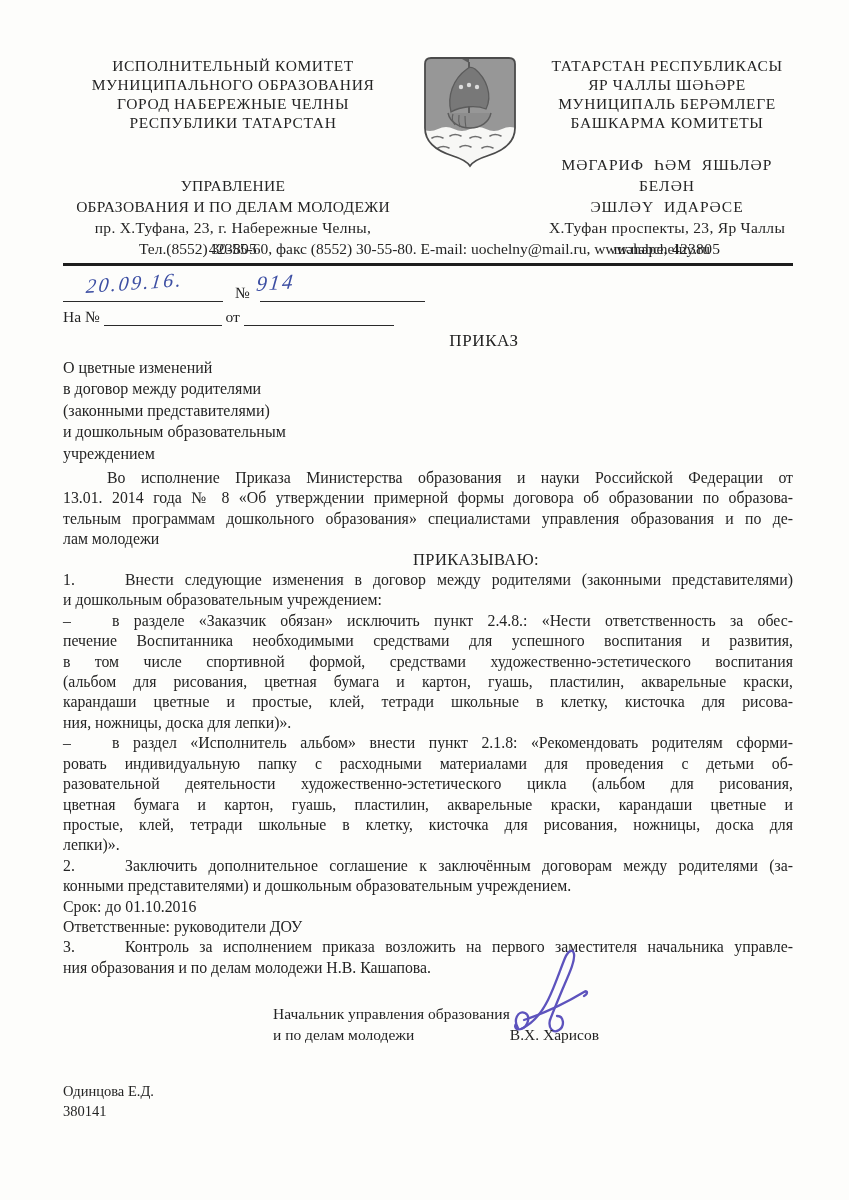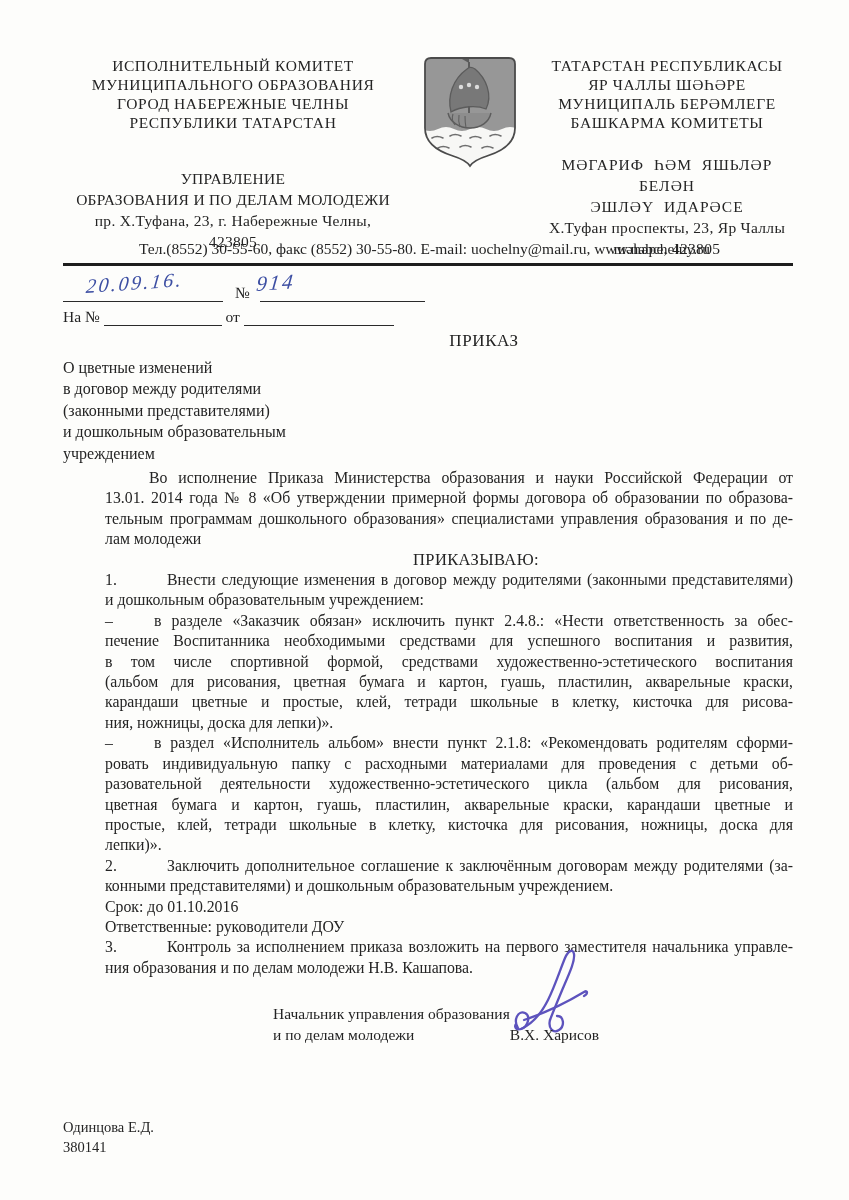--- a/index.html
+++ b/index.html
@@ -5,21 +5,21 @@
   html,body{margin:0;padding:0;background:#e8e8e6;}
   .page{
     position:relative;width:849px;height:1200px;margin:0 auto;
     background:#fdfdfb;overflow:hidden;
     font-family:"Liberation Serif","DejaVu Serif",serif;
     color:var(--ink,#242424);
   }
   
   .letterhead{position:absolute;top:56px;left:63px;right:52px;display:flex;}
   .lh-col{display:flex;flex-direction:column;}
-  .lh-left{width:340px;text-align:center;}
+  .lh-left{width:340px;text-align:center;justify-content:space-between;}
   .lh-mid{width:134px;display:flex;justify-content:center;align-items:flex-start;}
   .lh-right{flex:1;text-align:center;}
   .org-lines .line{font-size:15.5px;line-height:19px;letter-spacing:.6px;}
   .dept-block{margin-top:36px;}
   .lh-right .dept-block{margin-top:22px;}
   .dept-lines .line{font-size:15.5px;line-height:21px;letter-spacing:.3px;}
   .lh-right .dept-lines .line:nth-child(1),
   .lh-right .dept-lines .line:nth-child(2){letter-spacing:1px;word-spacing:5px;}
   
   .contact{position:absolute;top:240px;left:0;width:100%;text-align:center;font-size:15.5px;}
@@ -34,33 +34,33 @@
     transform:rotate(-4deg) skewX(-10deg);transform-origin:left bottom;
   }
   .hand-date{left:22px;top:-6px;}
   .hand-num{left:192px;top:-9px;font-size:21px;}
   
   .doc-title{position:absolute;top:331px;left:63px;width:730px;text-align:center;
     text-indent:112px;font-weight:normal;font-size:17px;letter-spacing:.6px;}
   .subject{position:absolute;top:357px;left:63px;font-size:16px;line-height:21.4px;}
   
   .mainbody{position:absolute;top:468px;left:63px;width:730px;font-size:15.8px;line-height:20.4px;}
-  .mainbody .line{min-height:20.4px;margin-left:42px;}
+  .mainbody .line{min-height:20.4px;}
   .line.j{text-align:justify;text-align-last:justify;}
   .preamble .line:first-child{text-indent:44px;}
   .order-heading{font-weight:normal;font-size:16.5px;text-align:center;text-indent:96px;letter-spacing:.4px;}
   .marker{display:inline-block;}
   .m-num{width:62px;}
   .m-dash{width:49px;}
   
   .signoff{position:absolute;top:1003px;left:63px;right:40px;display:flex;
     justify-content:center;align-items:flex-end;font-size:15.5px;line-height:21px;}
   .sig-scribble{position:absolute;left:508px;top:944px;}
   
-  .footer{position:absolute;top:1082px;left:63px;font-size:14.5px;line-height:19.5px;margin-top:36px;}
+  .footer{position:absolute;top:1082px;left:63px;font-size:14.5px;line-height:19.5px;}
 </style>
 </head>
 <body>
 
 <div class="page" style="--ink: #242424; --rule: #1d1d1d; --hand: #3d4fa3; --sig: #5d53bd;">
 
   <div class="letterhead">
     <div class="lh-col lh-left">
       <div class="org-lines">
           <div class="line">ИСПОЛНИТЕЛЬНЫЙ КОМИТЕТ</div>

